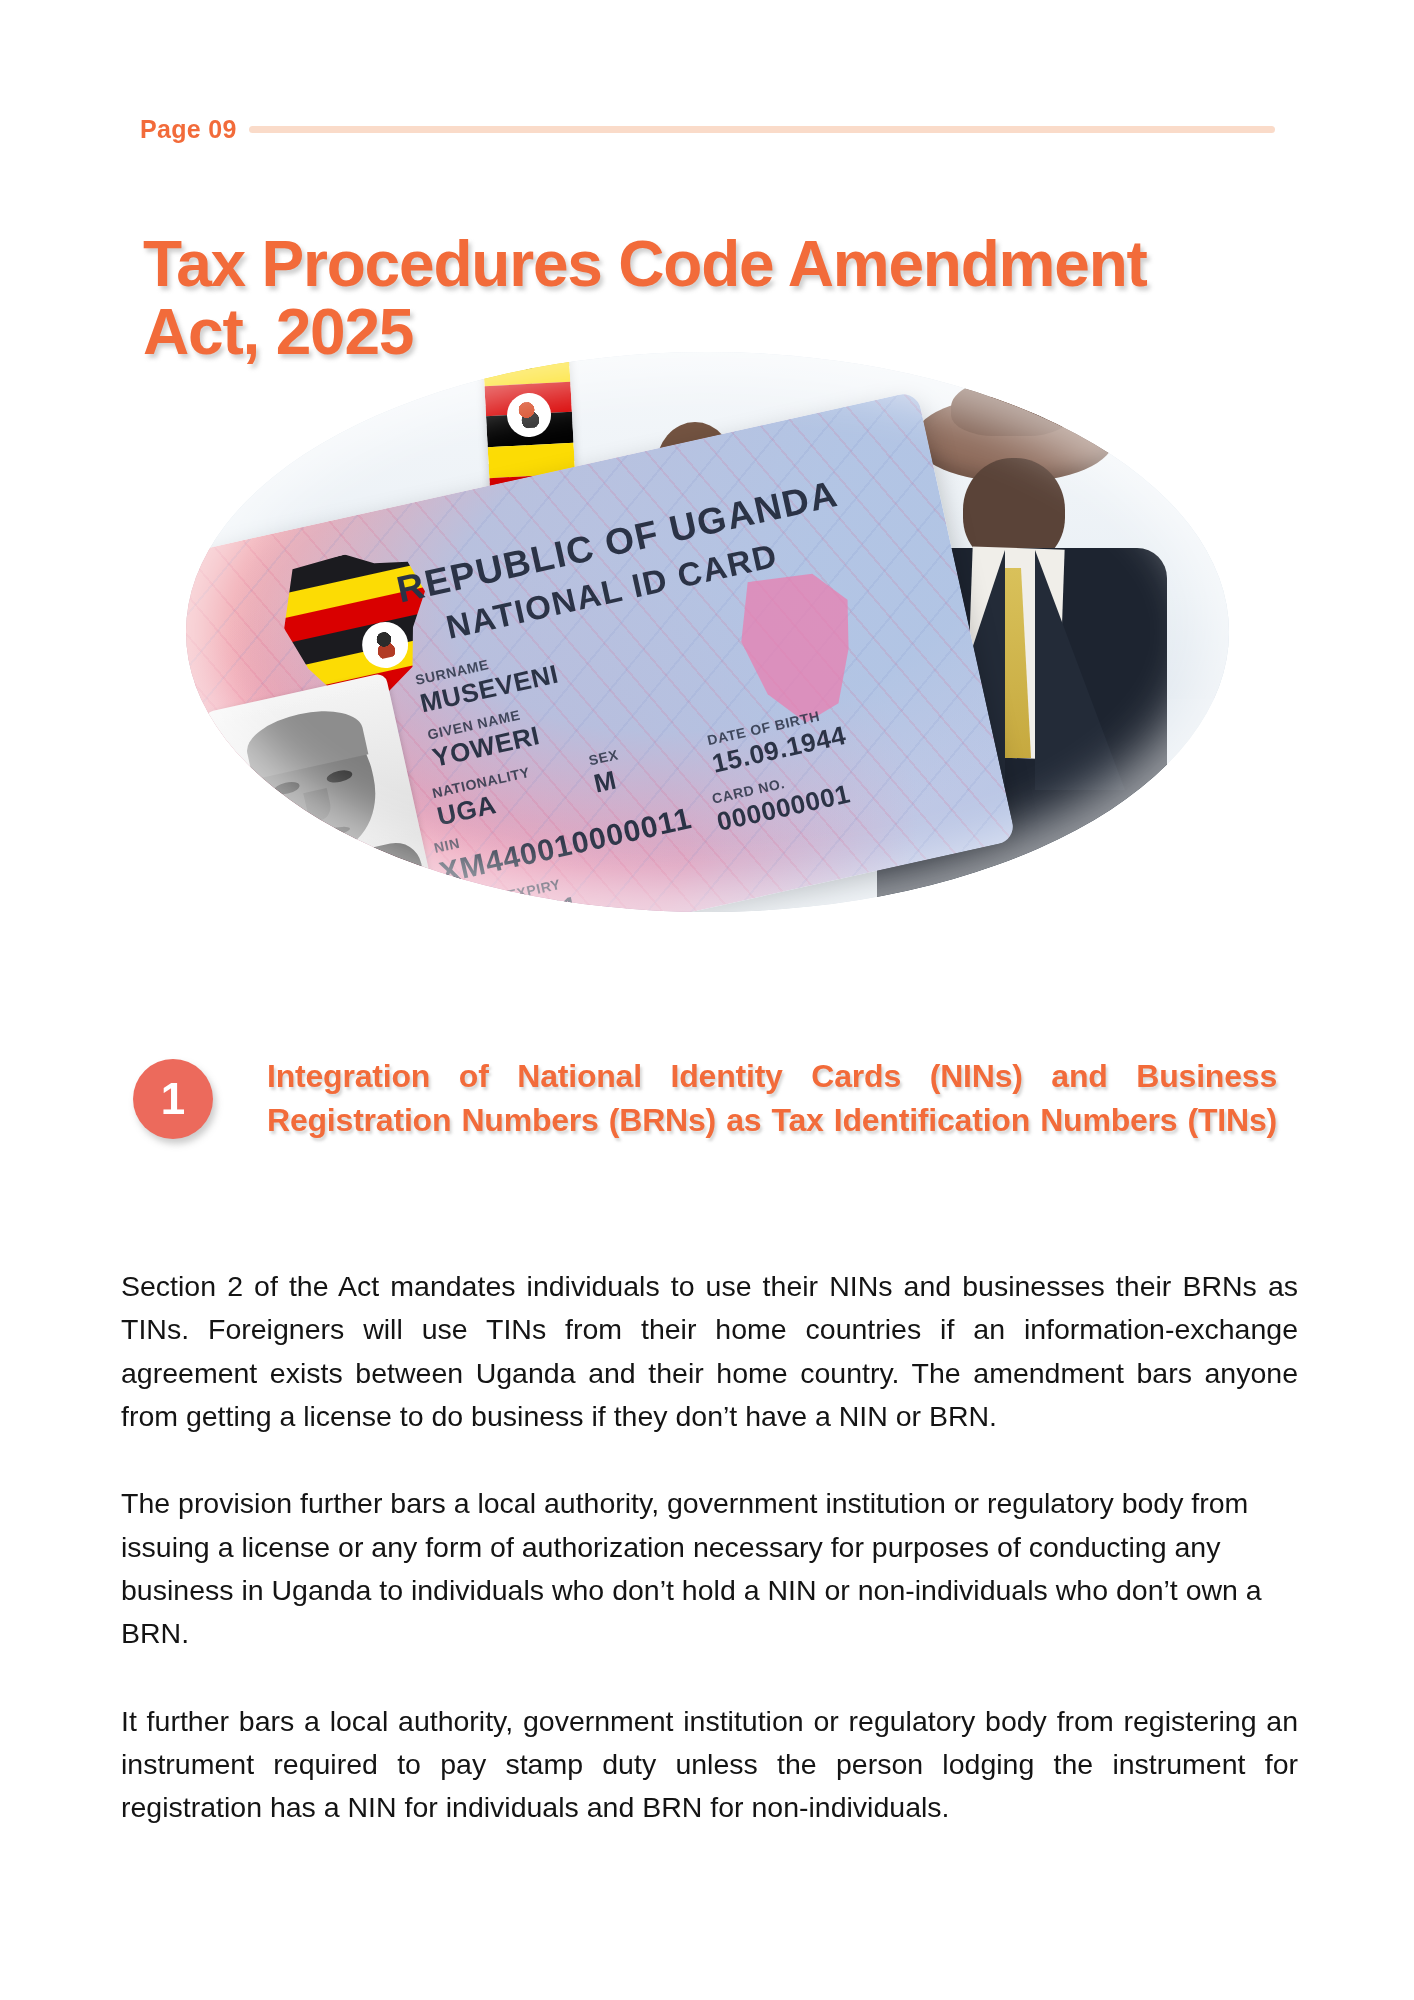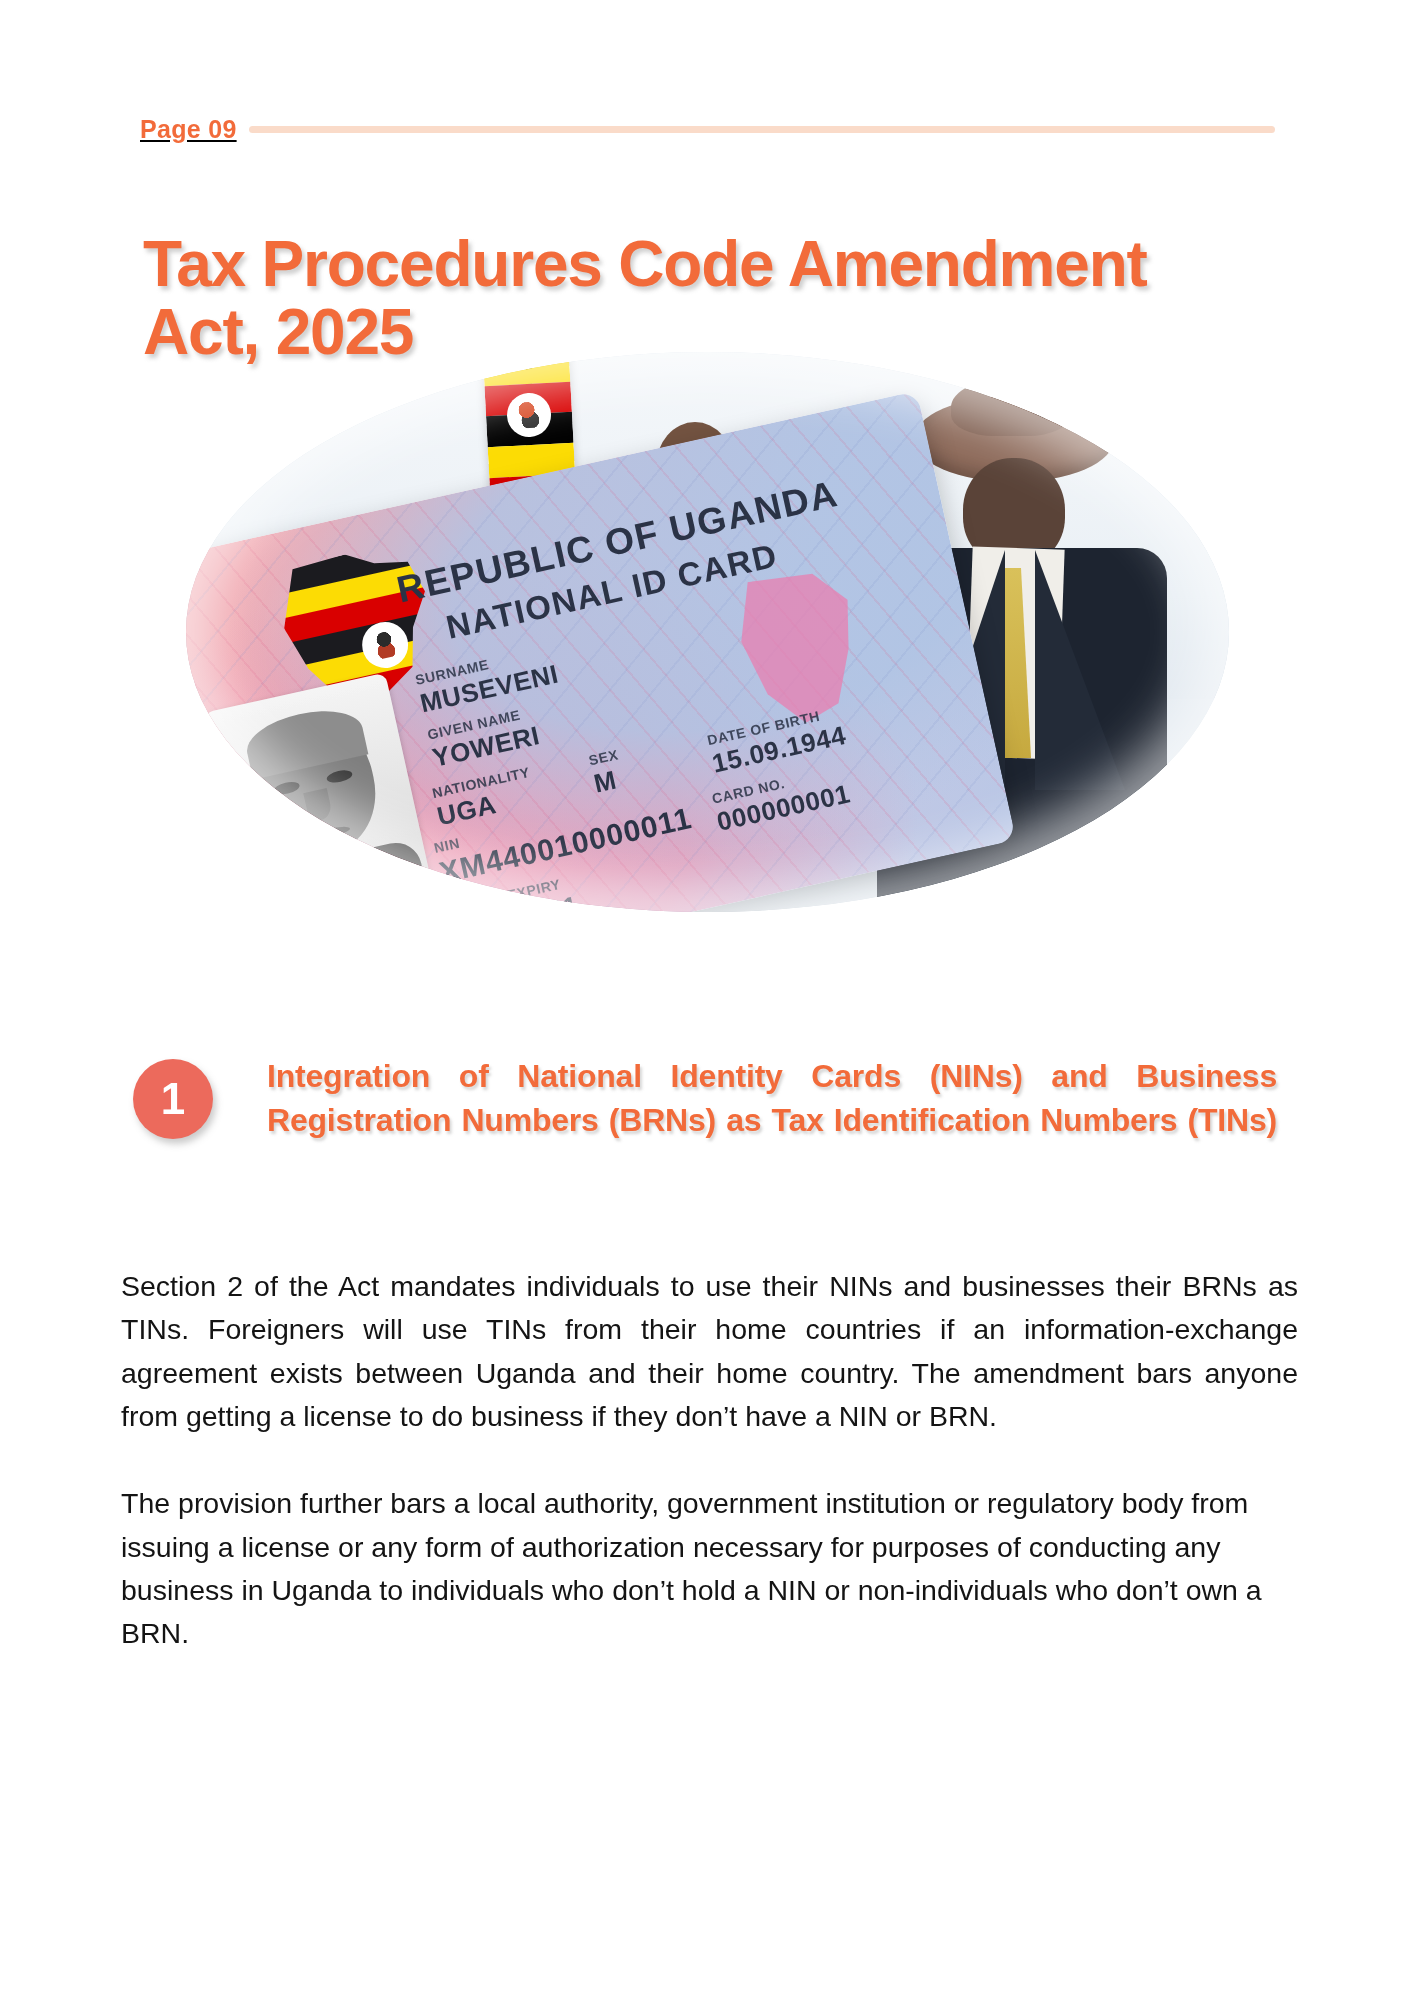--- a/index.html
+++ b/index.html
@@ -25,21 +25,20 @@
   
   .page-header {
     position: absolute;
     left: 140px;
     top: 112px;
     width: 1135px;
     height: 34px;
     display: flex;
     align-items: center;
     gap: 12px;
-    text-decoration: underline;
   }
   .page-number {
     color: #F26B3A;
     font-size: 25px;
     font-weight: bold;
     letter-spacing: 0.3px;
     white-space: nowrap;
     font-family: "Liberation Sans Narrow", "Liberation Sans", sans-serif;
   }
   .header-rule {
@@ -602,15 +601,16 @@
   </div>
 
   <div class="section-head">
     <div class="badge">1</div>
     <div class="section-title">Integration of National Identity Cards (NINs) and Business Registration Numbers (BRNs) as Tax Identification Numbers (TINs)</div>
   </div>
 
   <div class="body-copy">
     <p>Section 2 of the Act mandates individuals to use their NINs and businesses their BRNs as TINs. Foreigners will use TINs from their home countries if an information-exchange agreement exists between Uganda and their home country. The amendment bars anyone from getting a license to do business if they don’t have a NIN or BRN.</p>
     <p class="ragged">The provision further bars a local authority, government institution or regulatory body from issuing a license or any form of authorization necessary for purposes of conducting any business in Uganda to individuals who don’t hold a NIN or non-individuals who don’t own a BRN.</p>
+    <p> It further bars a local authority, government institution or regulatory body from registering an instrument required to pay stamp duty unless the person lodging the instrument for registration has a NIN for individuals and BRN for non-individuals.</p>
   </div>
 
 </div>
 
 </body></html>

